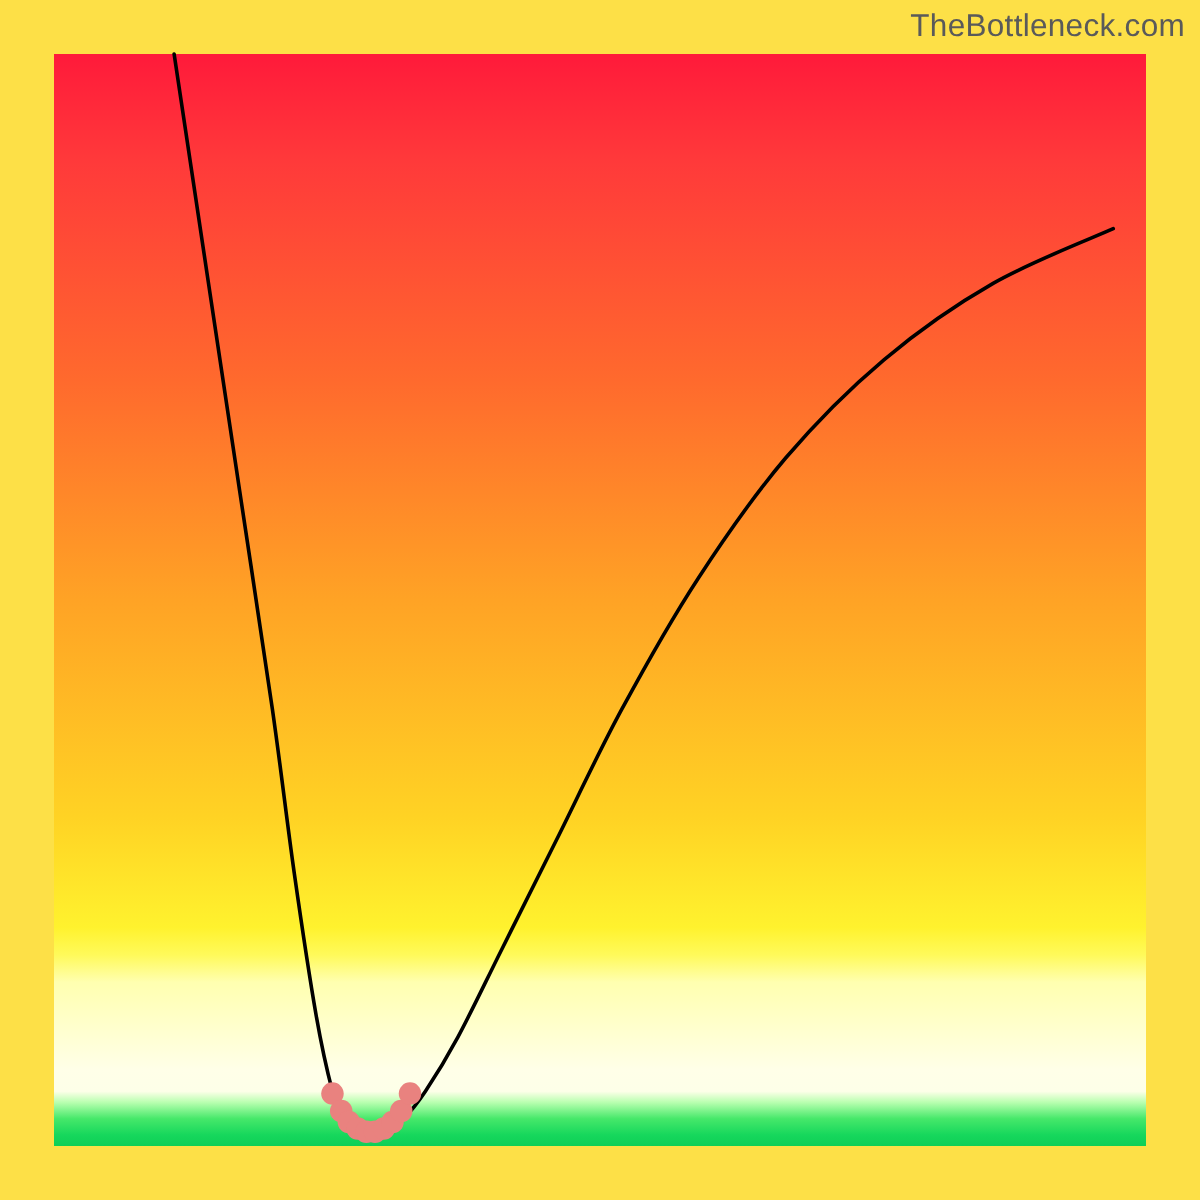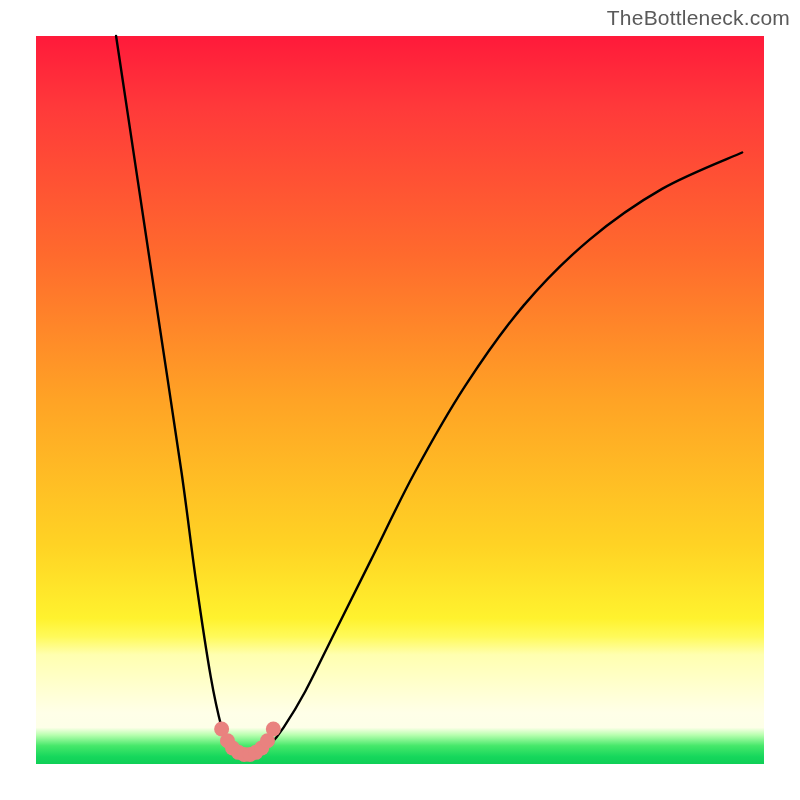--- a/index.html
+++ b/index.html
@@ -10,21 +10,21 @@
     background: #000;
     font-family: Arial, Helvetica, sans-serif;
     overflow: hidden;
   }
   .frame {
     position: absolute;
     left: 0;
     top: 0;
     width: 800px;
     height: 800px;
-    background: #ffffff;
+    background: #fde047;
   }
   .plot {
     position: absolute;
     left: 36px;
     top: 36px;
     width: 728px;
     height: 728px;
     
     background:
       linear-gradient(to bottom,

